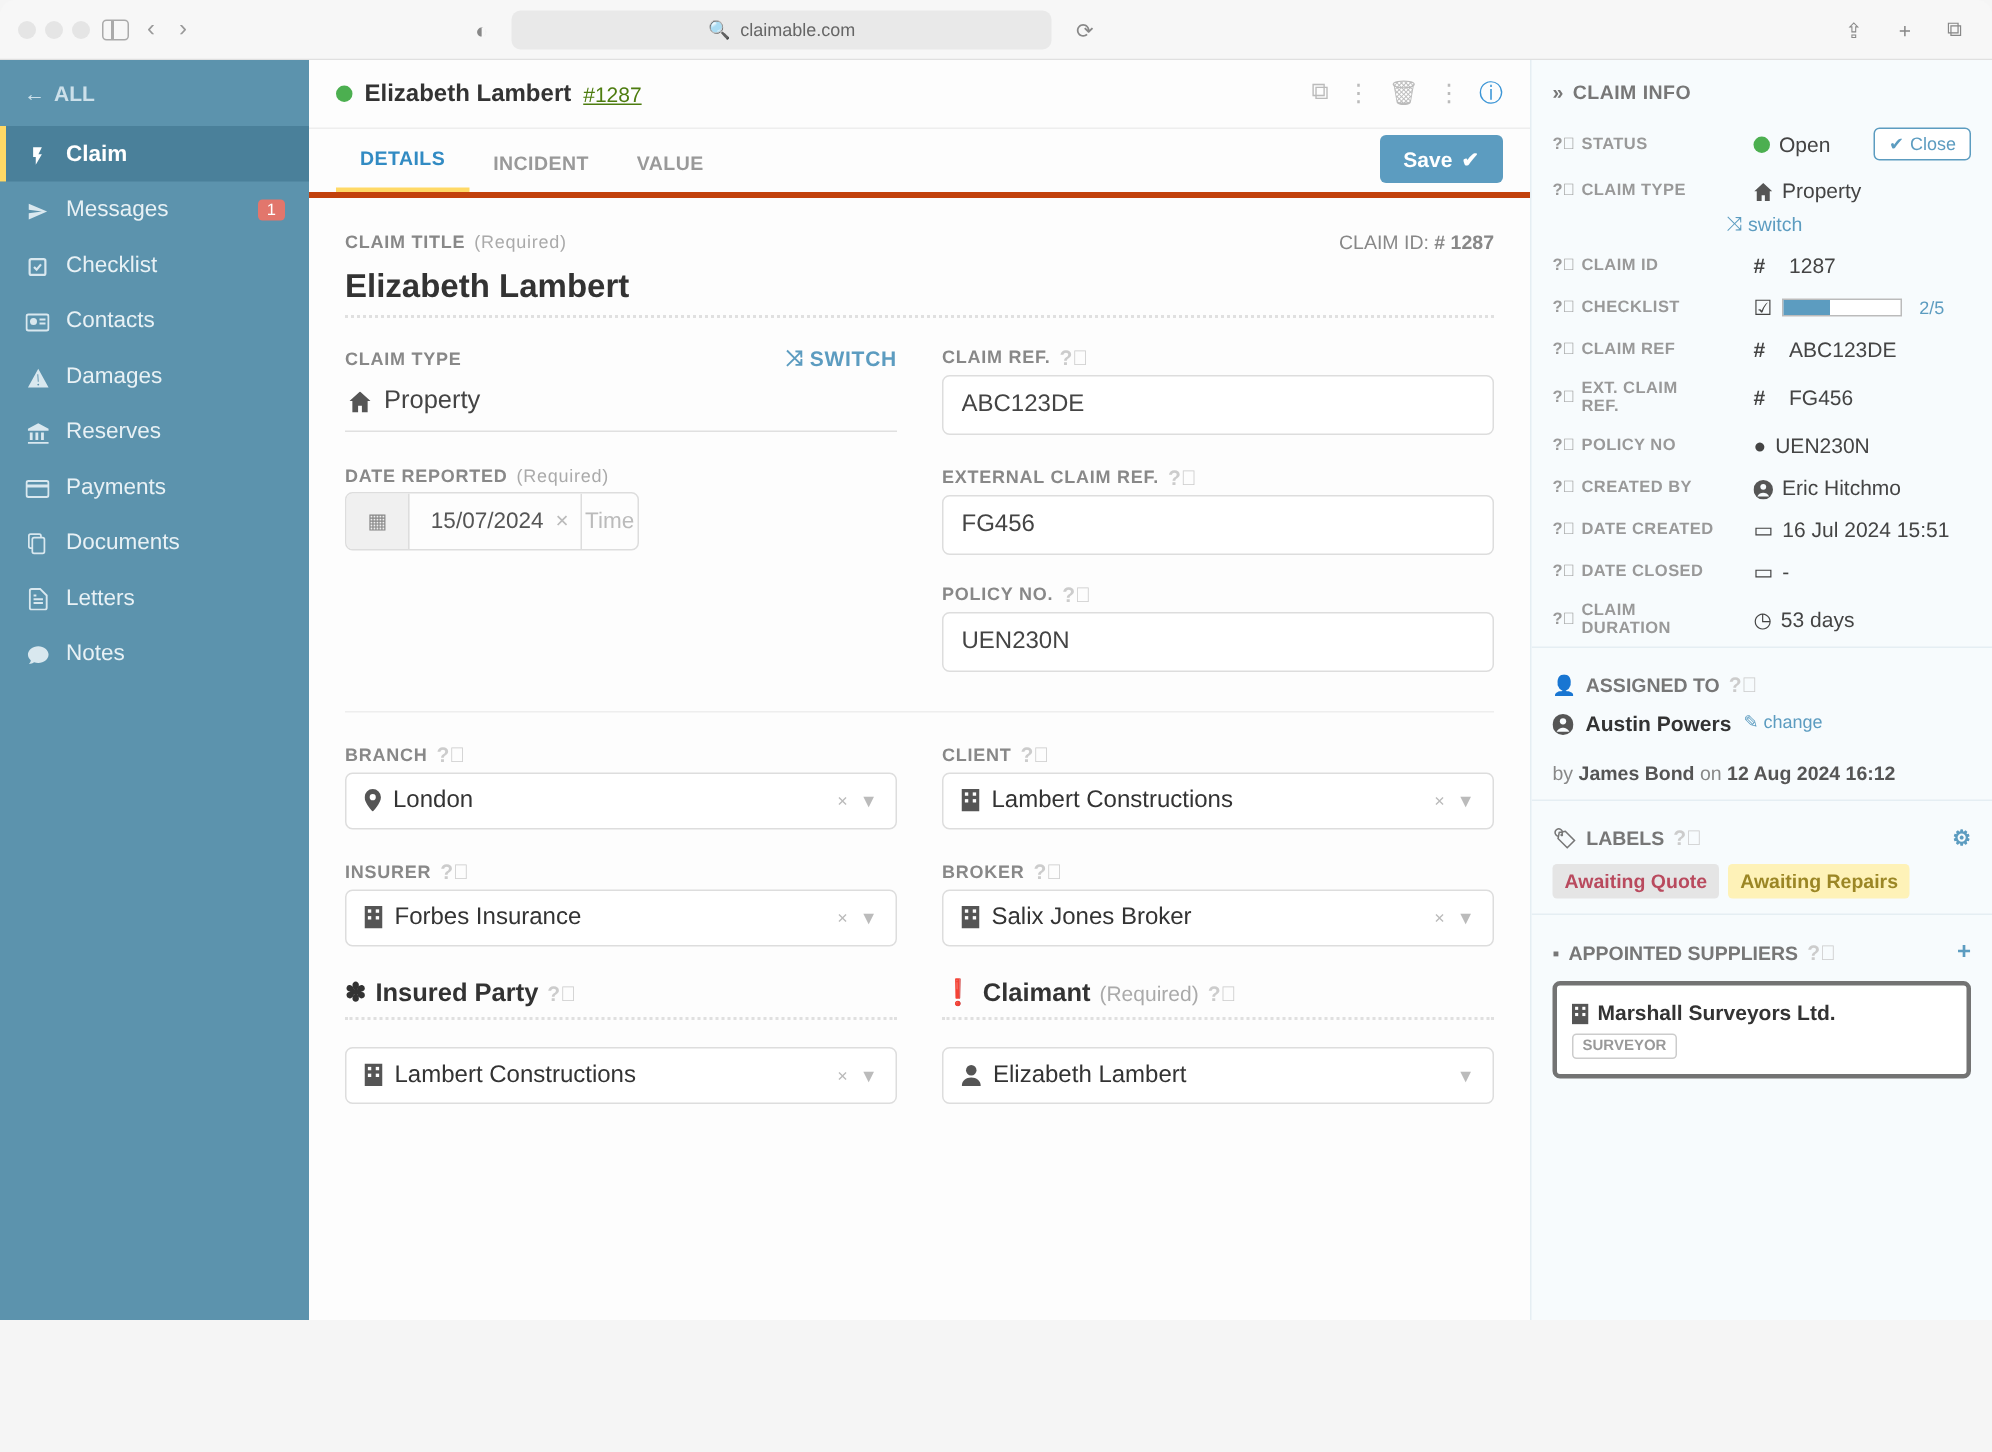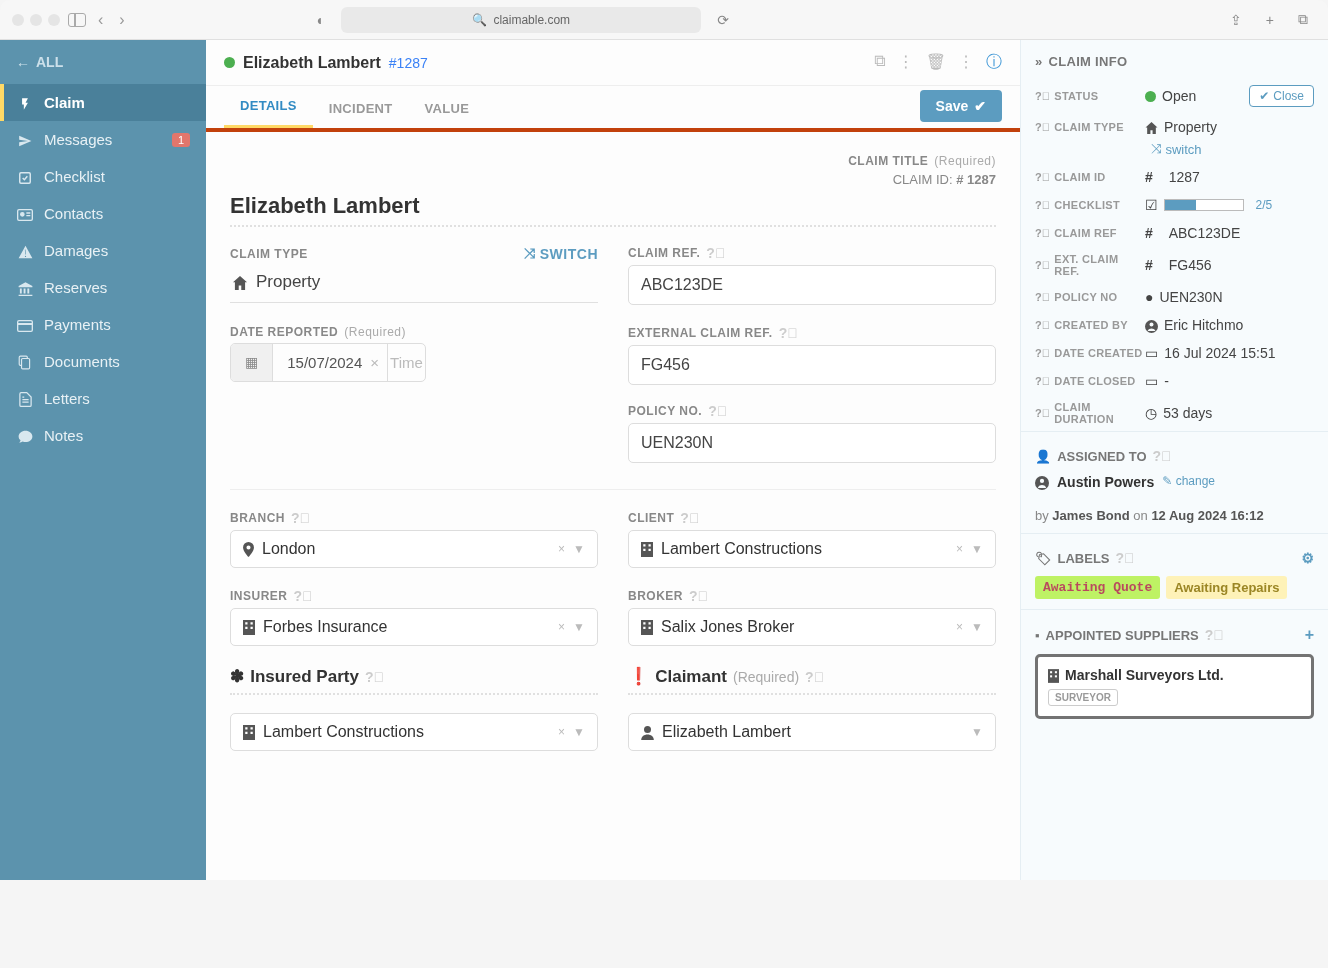--- a/index.html
+++ b/index.html
@@ -16,30 +16,30 @@
 .sidebar { width: 206px; background: #5c93ad; color: #fff; display: flex; flex-direction: column; }
 .sidebar-all { padding: 14px 16px; color: #cce0ea; font-weight: 600; font-size: 14px; display: flex; align-items: center; gap: 6px; cursor: pointer; }
 .sidebar-item { padding: 10px 16px; display: flex; align-items: center; gap: 10px; font-size: 15px; color: #e8f1f5; cursor: pointer; }
 .sidebar-item.active { background: #4a809a; border-left: 4px solid #ffd966; padding-left: 12px; font-weight: 600; color: #fff; }
 .sidebar-item .icon { width: 18px; text-align: center; font-size: 14px; }
 .badge { background: #e2766c; color: #fff; font-size: 11px; padding: 1px 6px; border-radius: 3px; margin-left: auto; }
 .main { flex: 1; display: flex; flex-direction: column; background: #fdfdfd; overflow-y: auto; }
 .page-header { padding: 12px 18px; display: flex; align-items: center; gap: 8px; border-bottom: 1px solid #eee; }
 .status-dot { width: 11px; height: 11px; border-radius: 50%; background: #4caf50; }
 .page-title { font-weight: 700; font-size: 16px; }
-.page-title-id { color: #3b82f6; font-weight: 500; }
+.page-title-id { color: #4d7c0f; font-weight: 500; text-decoration: underline; }
 .header-actions { margin-left: auto; display: flex; gap: 12px; color: #bbb; font-size: 16px; }
 .header-actions span { cursor: pointer; }
 .info-circle { color: #3d96d6; }
 .tabs-row { display: flex; align-items: flex-end; padding: 0 18px; border-bottom: 4px solid #c2410c; }
 .tab { padding: 12px 16px; color: #999; font-weight: 600; font-size: 13px; cursor: pointer; letter-spacing: 0.3px; }
 .tab.active { color: #328bc3; border-bottom: 3px solid #ffd966; }
 .save-btn { margin-left: auto; background: #5c9cc0; color: #fff; border: none; padding: 8px 16px; border-radius: 4px; font-size: 14px; font-weight: 600; cursor: pointer; display: flex; align-items: center; gap: 6px; margin-bottom: 6px;}
 .form-area { padding: 22px 24px; }
-.form-head { display: flex; align-items: flex-end; flex-direction: column; }
+.form-head { display: flex; align-items: flex-start; }
 .field-label { color: #888; font-size: 12px; font-weight: 600; letter-spacing: 0.5px; text-transform: uppercase; margin-bottom: 4px; display: flex; align-items: center; gap: 6px; }
 .required { color: #aaa; text-transform: none; font-weight: 400; font-size: 12px; }
 .help-icon { color: #ccc; font-size: 14px; }
 .claim-id-head { margin-left: auto; color: #888; font-size: 13px; }
 .big-title { font-size: 22px; font-weight: 700; margin-top: 6px; margin-bottom: 6px; }
 .dotted-divider { border-bottom: 2px dotted #e0e0e0; margin-bottom: 18px; }
 .form-row { display: flex; gap: 30px; margin-bottom: 20px; }
 .form-col { flex: 1; }
 .input-box { border: 1px solid #ddd; border-radius: 5px; padding: 10px 12px; font-size: 16px; color: #444; background: #fff; width: 100%; }
 .type-display { border-bottom: 1px solid #e0e0e0; padding: 6px 2px 10px; font-size: 17px; color: #444; display: flex; align-items: center; gap: 8px; }
@@ -50,36 +50,36 @@
 .time-box { border-left: 1px solid #ddd; padding: 10px 2px; color: #bbb; font-size: 15px; }
 .clear-x { color: #bbb; cursor: pointer; }
 .solid-divider { border-bottom: 1px solid #eee; margin: 26px 0 20px; }
 .select-box { border: 1px solid #ddd; border-radius: 5px; padding: 9px 12px; font-size: 16px; display: flex; align-items: center; gap: 8px; background: #fff; cursor: pointer;}
 .select-icons { margin-left: auto; display: flex; gap: 8px; color: #bbb; font-size: 12px; }
 .section-head { font-size: 17px; font-weight: 700; display: flex; align-items: center; gap: 6px; margin-bottom: 6px; }
 .info-panel { width: 308px; background: #f7fbfd; border-left: 1px solid #e5eef3; overflow-y: auto; font-size: 13px; }
 .info-head { padding: 14px 14px 10px 14px; color: #777; font-weight: 700; font-size: 13px; letter-spacing: 0.3px; display: flex; align-items: center; gap: 6px; }
 .info-row { display: flex; padding: 6px 14px; align-items: center; }
 .info-label { color: #999; font-size: 11px; font-weight: 600; letter-spacing: 0.3px; text-transform: uppercase; width: 110px; display: flex; align-items: center; gap: 4px; flex-shrink: 0;}
-.info-val { color: #444; font-size: 14px; display: flex; align-items: center; gap: 6px; flex: 1; }
+.info-val { color: #444; font-size: 14px; display: flex; align-items: center; gap: 6px; flex: 1; margin-left: 24px; }
 .close-btn { margin-left: auto; border: 1px solid #5c9cc0; color: #5c9cc0; background: #fff; padding: 3px 9px; border-radius: 4px; font-size: 12px; cursor: pointer; display:flex; align-items:center; gap:4px;}
 .switch-small { color: #5c9cc0; font-size: 13px; cursor: pointer; display: flex; align-items: center; gap: 4px; margin-left: 116px; padding: 0 14px 6px;}
 .progress { width: 80px; height: 12px; border: 1px solid #bbb; background: #fff; position: relative; }
 .progress-fill { position: absolute; left: 0; top: 0; bottom: 0; background: #5c9cc0; }
 .progress-txt { color: #5c9cc0; font-size: 12px; margin-left: 6px; }
 .info-section { padding: 16px 14px 10px; }
 .info-section-head { color: #777; font-weight: 700; font-size: 13px; display: flex; align-items: center; gap: 6px; margin-bottom: 10px; }
 .plus-icon { margin-left: auto; color: #5c9cc0; font-size: 16px; cursor: pointer; }
 .gear-icon { margin-left: auto; color: #5c9cc0; font-size: 14px; cursor: pointer; }
 .assigned-name { font-weight: 600; font-size: 14px; }
 .change-link { color: #5c9cc0; font-size: 12px; cursor: pointer; }
 .audit-line { color: #888; font-size: 13px; margin-top: 18px; }
 .audit-line b { color: #555; font-weight:600;}
 .label-chip { padding: 4px 8px; border-radius: 3px; font-size: 13px; font-weight: 600; display: inline-block; }
-.label-pink { background: #bef264; color: #b94a5e; font-family: Liberation Mono, monospace; }
+.label-pink { background: #e5e5e5; color: #b94a5e; }
 .label-yellow { background: #fef2b8; color: #9b8625; }
 .supplier-card { background: #fff; border: 3px solid #737373; border-radius: 5px; padding: 10px; }
 .supplier-name { font-weight: 700; font-size: 14px; display: flex; align-items: center; gap: 6px; }
 .supplier-tag { display: inline-block; border: 1px solid #ccc; color: #999; font-size: 10px; padding: 2px 6px; border-radius: 3px; margin-top: 6px; font-weight: 600; }
 .section-divider { border-top: 1px solid #e5eef3; }
 svg { display: inline-block; vertical-align: middle; }
 </style>
 </head>
 <body>
 

